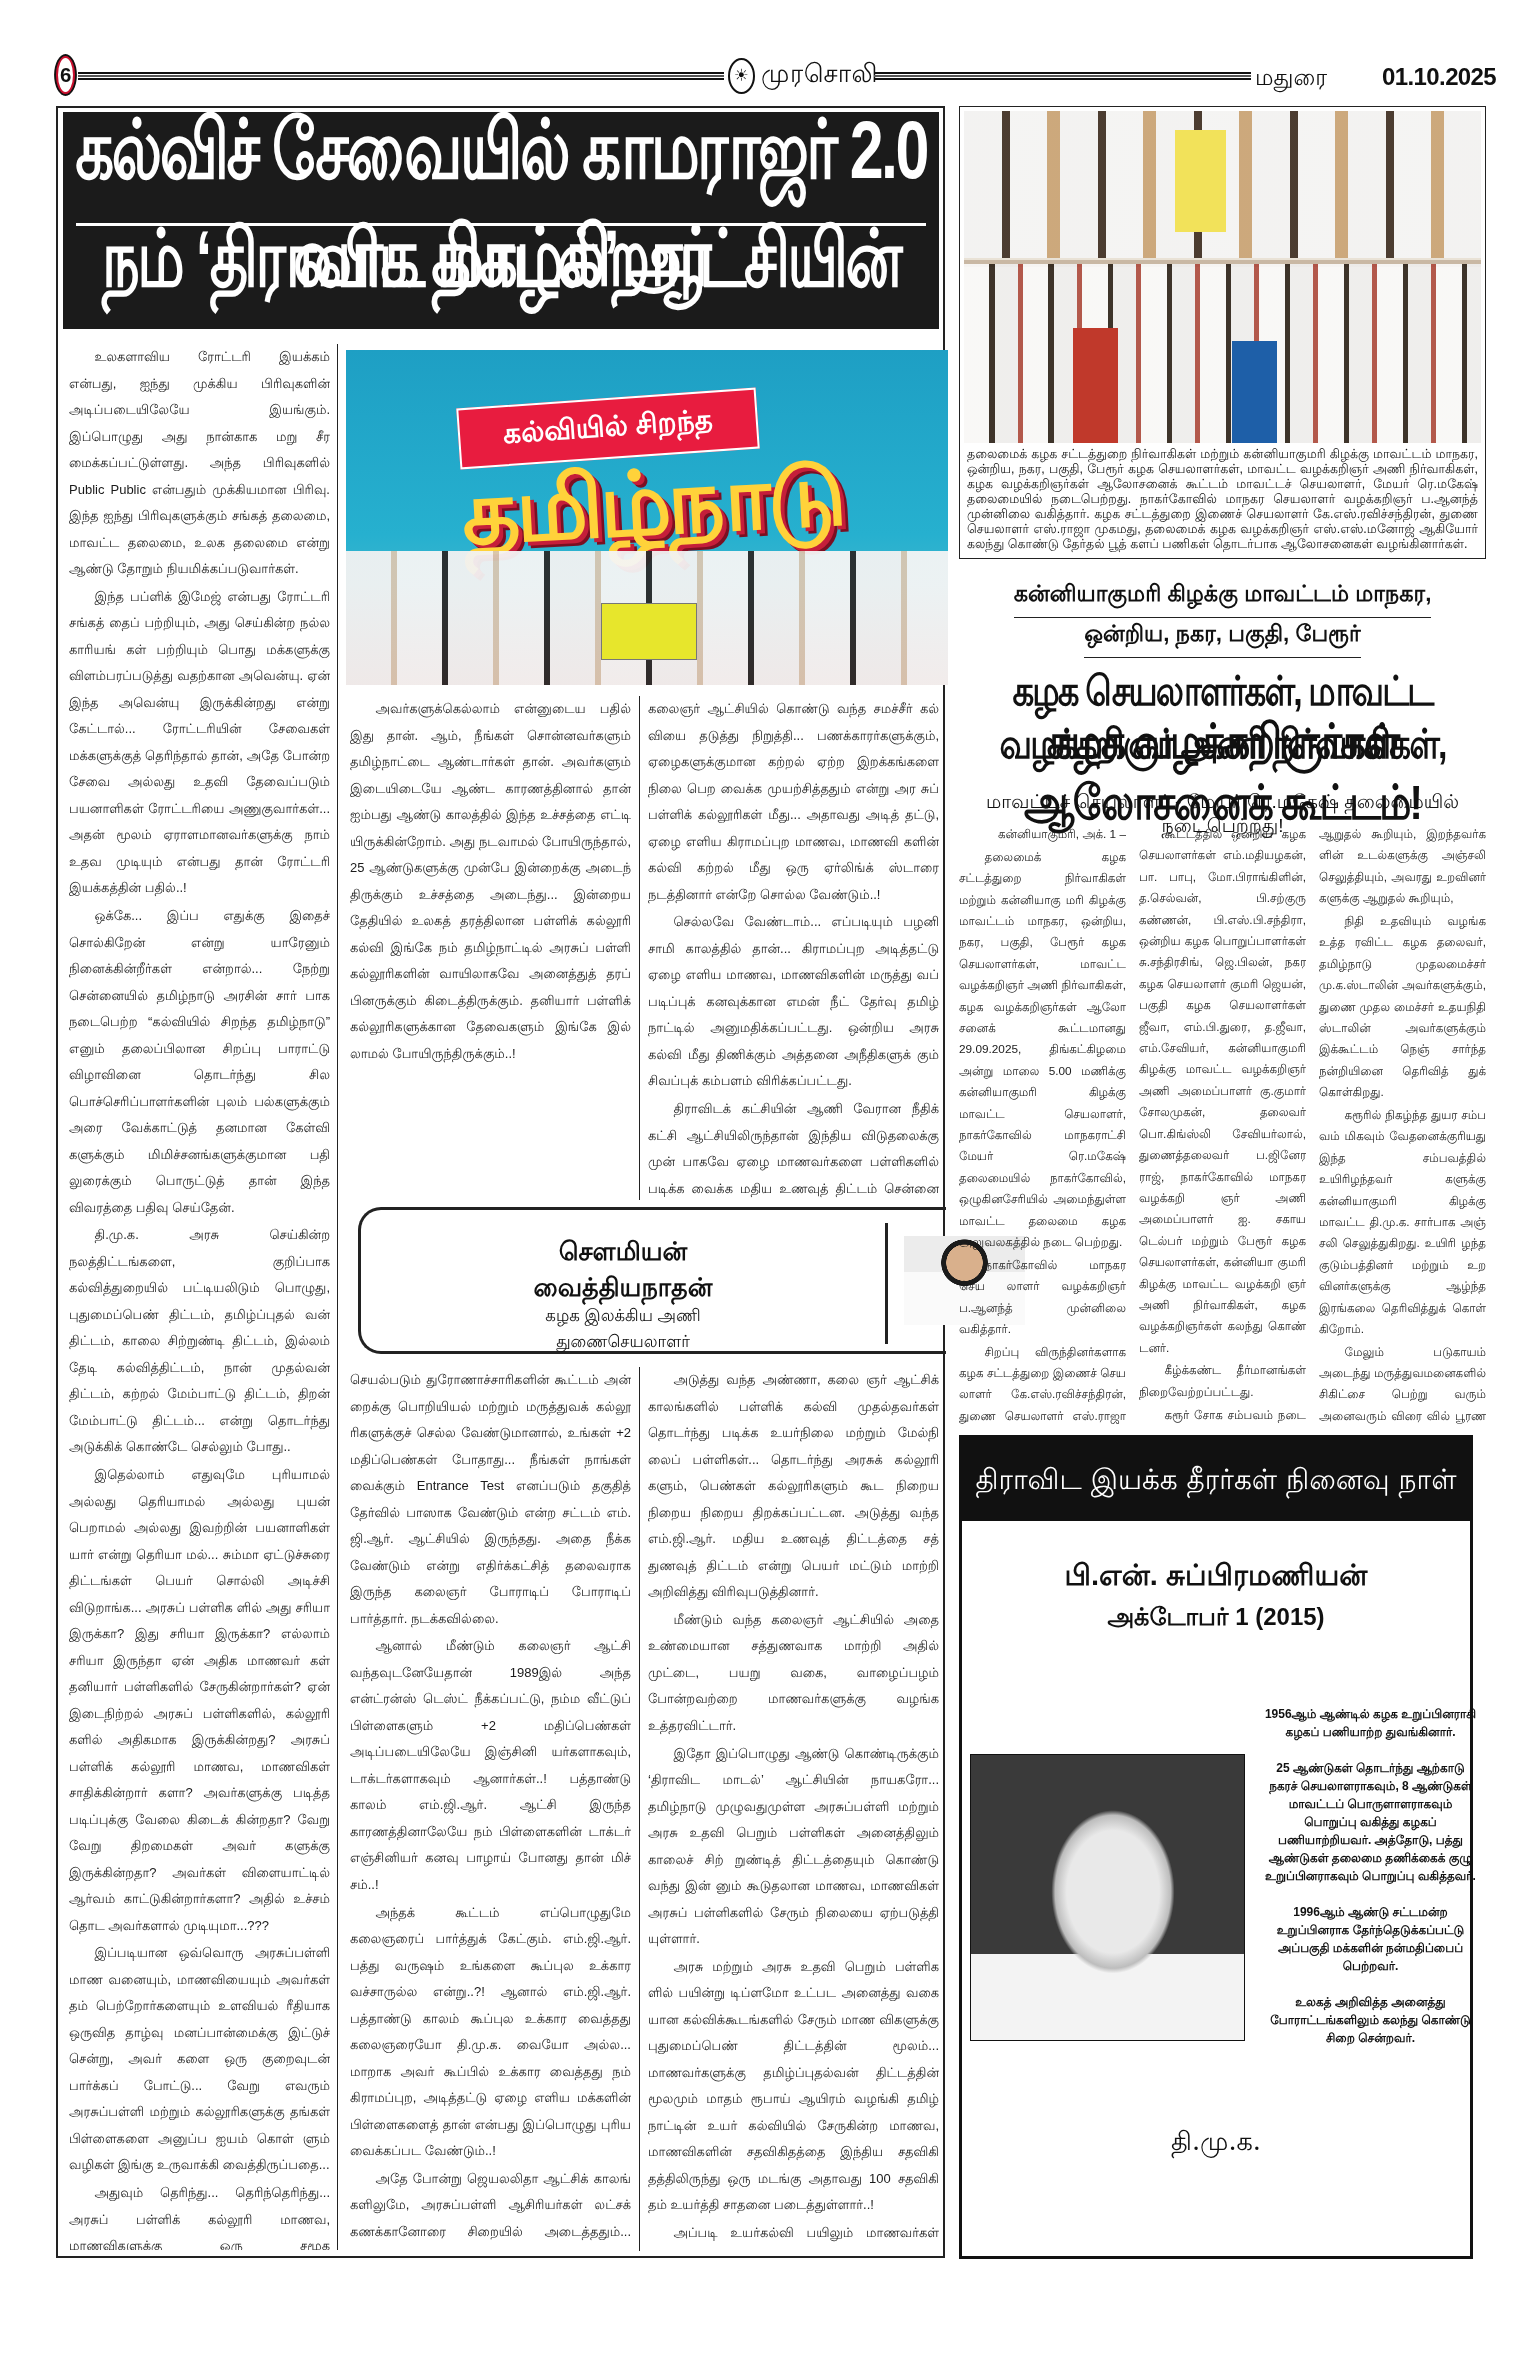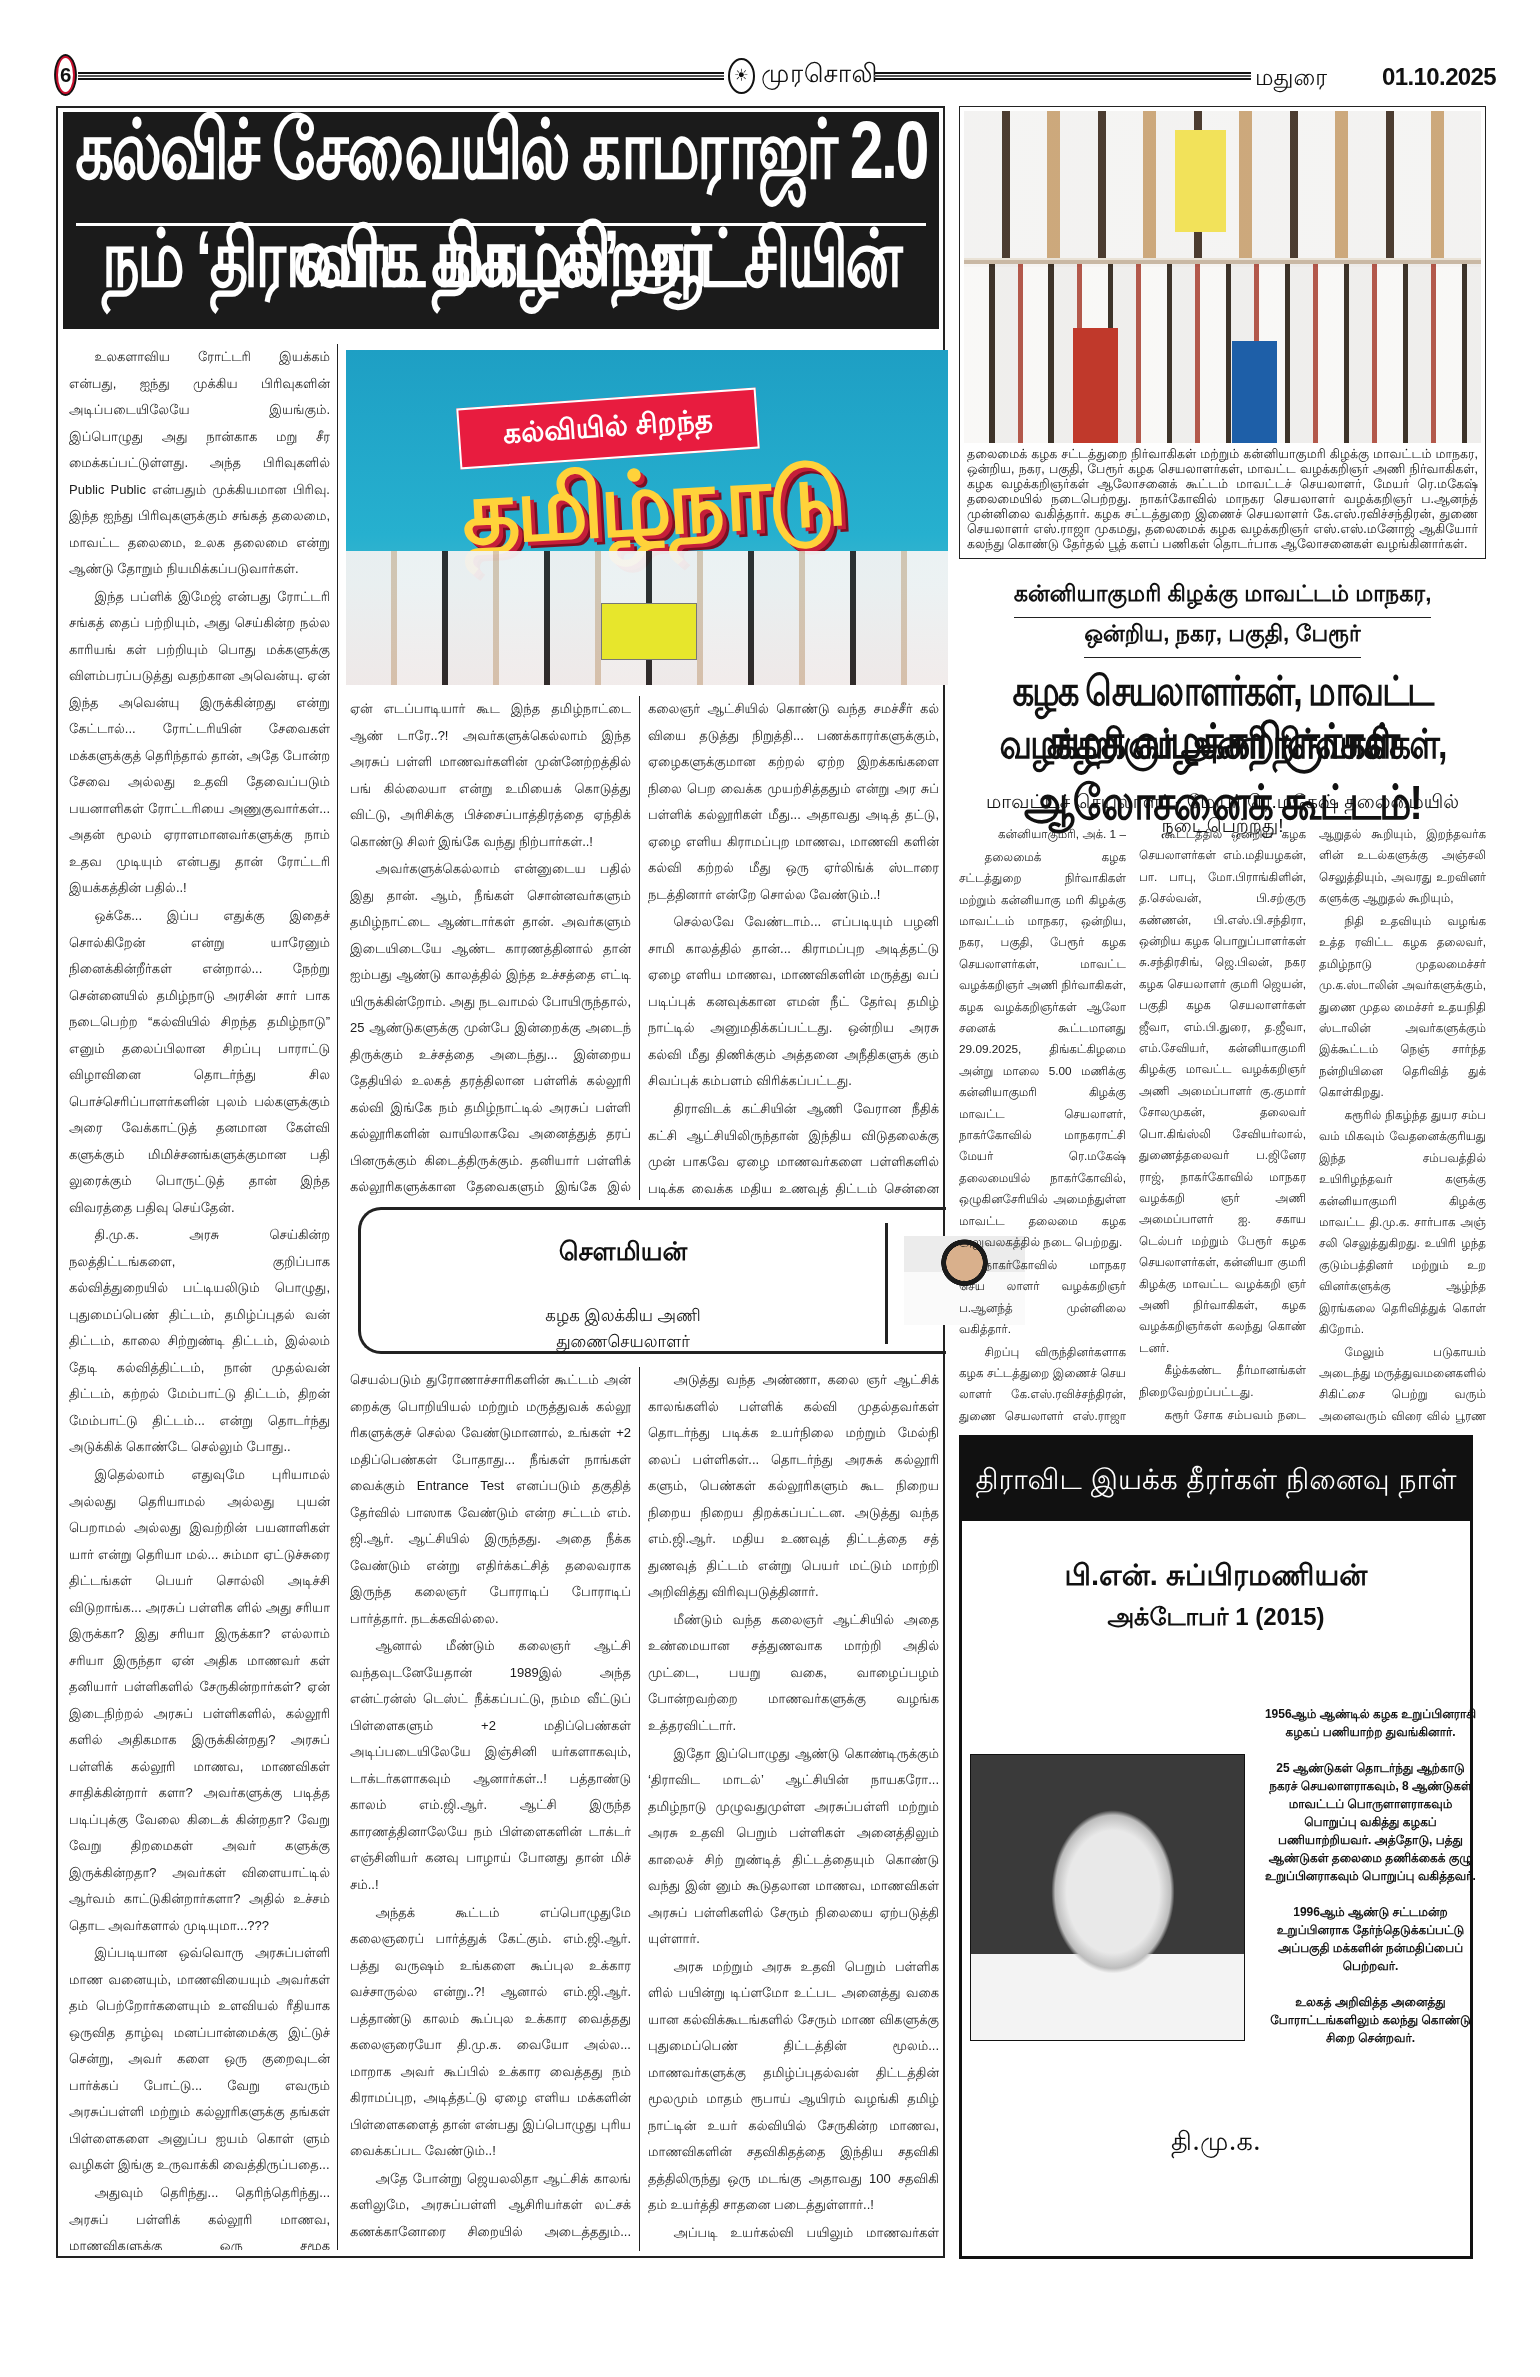--- a/index.html
+++ b/index.html
@@ -96,34 +96,34 @@
 <div class="vline" style="left:337px;top:344px;height:1906px;"></div>
 
 <div class="edu-photo">
   <div class="edu-banner">கல்வியில் சிறந்த</div>
   <div class="edu-title">தமிழ்நாடு</div>
   <div class="edu-people"></div>
   <div class="edu-card"></div>
 </div>
 
 <div class="col" style="left:350px;top:696px;width:281px;height:504px;overflow:hidden;">
-  <p style="text-indent:0">ஏன் எடப்பாடியார் கூட இந்த தமிழ்நாட்டை ஆண் டாரே..?! அவர்களுக்கெல்லாம் இந்த அரசுப் பள்ளி மாணவர்களின் முன்னேற்றத்தில் பங் கில்லையா என்று உமியைக் கொடுத்து விட்டு, அரிசிக்கு பிச்சைப்பாத்திரத்தை ஏந்திக் கொண்டு சிலர் இங்கே வந்து நிற்பார்கள்..!</p>
   <p>அவர்களுக்கெல்லாம் என்னுடைய பதில் இது தான். ஆம், நீங்கள் சொன்னவர்களும் தமிழ்நாட்டை ஆண்டார்கள் தான். அவர்களும் இடையிடையே ஆண்ட காரணத்தினால் தான் ஐம்பது ஆண்டு காலத்தில் இந்த உச்சத்தை எட்டி யிருக்கின்றோம். அது நடவாமல் போயிருந்தால், 25 ஆண்டுகளுக்கு முன்பே இன்றைக்கு அடைந் திருக்கும் உச்சத்தை அடைந்து... இன்றைய தேதியில் உலகத் தரத்திலான பள்ளிக் கல்லூரி கல்வி இங்கே நம் தமிழ்நாட்டில் அரசுப் பள்ளி கல்லூரிகளின் வாயிலாகவே அனைத்துத் தரப் பினருக்கும் கிடைத்திருக்கும். தனியார் பள்ளிக் கல்லூரிகளுக்கான தேவைகளும் இங்கே இல் லாமல் போயிருந்திருக்கும்..!</p>
 
 </div>
 <div class="vline" style="left:639px;top:696px;height:504px;"></div>
 <div class="col" style="left:648px;top:696px;width:291px;height:504px;overflow:hidden;">
   <p style="text-indent:0">கலைஞர் ஆட்சியில் கொண்டு வந்த சமச்சீர் கல் வியை தடுத்து நிறுத்தி... பணக்காரர்களுக்கும், ஏழைகளுக்குமான கற்றல் ஏற்ற இறக்கங்களை நிலை பெற வைக்க முயற்சித்ததும் என்று அர சுப் பள்ளிக் கல்லூரிகள் மீது... அதாவது அடித் தட்டு, ஏழை எளிய கிராமப்புற மாணவ, மாணவி களின் கல்வி கற்றல் மீது ஒரு ஏர்லிங்க் ஸ்டாரை நடத்தினார் என்றே சொல்ல வேண்டும்..!</p>
   <p>செல்லவே வேண்டாம்... எப்படியும் பழனி சாமி காலத்தில் தான்... கிராமப்புற அடித்தட்டு ஏழை எளிய மாணவ, மாணவிகளின் மருத்து வப் படிப்புக் கனவுக்கான எமன் நீட் தேர்வு தமிழ் நாட்டில் அனுமதிக்கப்பட்டது. ஒன்றிய அரசு கல்வி மீது திணிக்கும் அத்தனை அநீதிகளுக் கும் சிவப்புக் கம்பளம் விரிக்கப்பட்டது.</p>
   <p>திராவிடக் கட்சியின் ஆணி வேரான நீதிக் கட்சி ஆட்சியிலிருந்தான் இந்திய விடுதலைக்கு முன் பாகவே ஏழை மாணவர்களை பள்ளிகளில் படிக்க வைக்க மதிய உணவுத் திட்டம் சென்னை மாநகரில் துவங்கப்பட்டது... அதன் பிறகு விடு தலைக்குப் பிறகான ராஜகோபாலாச்சாரியார் ஆட் சியில் குலக்கல்விக்காக மூடப்பட்ட அரசு பள்ளி களை, அடுத்து வந்த காமராஜர் ஆட்சிக் காலத்தில் திறந்து, நின்று போயி ருந்த மதிய உணவுத் திட்டத்தை மீண் டும் கொண்டு வந்தோரே மட்டுமல் லாமல், அதை தமிழ்நாடு முழு மைக்கும் அறிவிக்கப்பட்டது.</p>
 </div>
 
 <div class="author-box">
   <div class="author-name">
     <div>சௌமியன்</div>
+    <div>வைத்தியநாதன்</div>
   </div>
   <div class="author-role">
     <div>கழக இலக்கிய அணி</div>
     <div>துணைசெயலாளர்</div>
   </div>
   <div class="author-divider"></div>
   <div class="author-photo"></div>
 </div>
 
 <div class="col" style="left:350px;top:1367px;width:281px;height:884px;overflow:hidden;">

